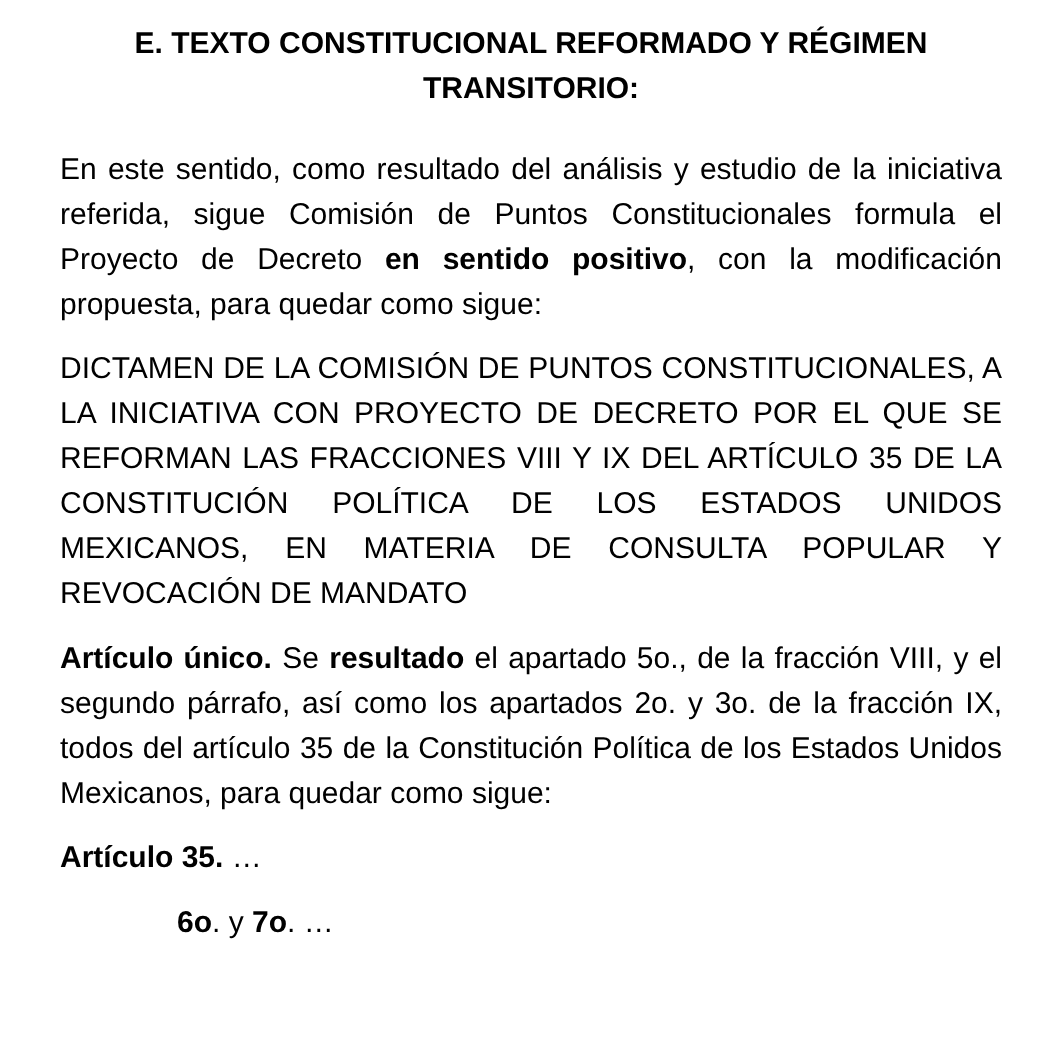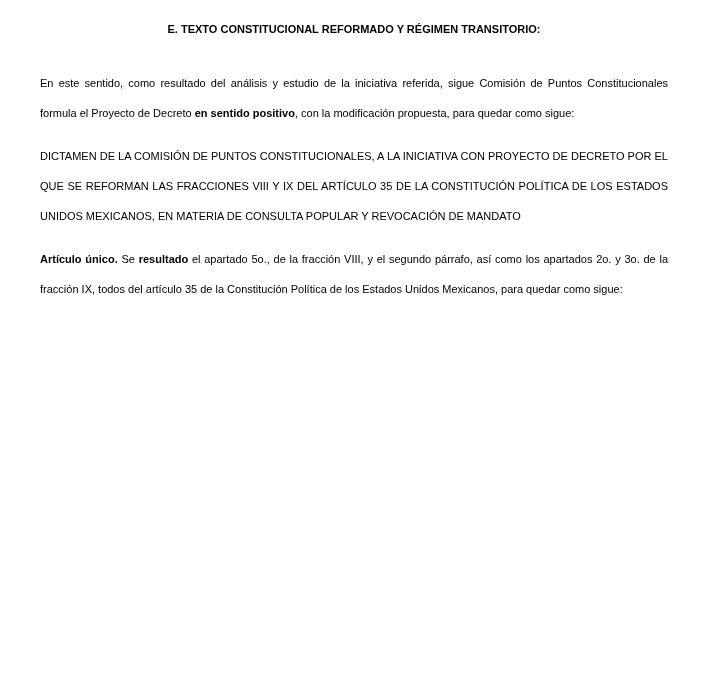--- a/index.html
+++ b/index.html
@@ -11,21 +11,21 @@
     width: 709px;
     height: 696px;
     overflow: hidden;
   }
   .page {
     box-sizing: border-box;
     width: 709px;
     height: 696px;
     padding: 14px 41px 0 40px;
     font-family: "Liberation Sans", "DejaVu Sans", sans-serif;
-    font-size: 11px;
+    font-size: 20px;
     line-height: 30px;
     color: #000000;
     background: #ffffff;
   }
   .page p {
     margin: 0 0 13px 0;
     text-align: justify;
   }
   .doc-title {
     font-weight: 700;
@@ -54,19 +54,21 @@
 <div class="page">
 
   <p class="doc-title">E. TEXTO CONSTITUCIONAL REFORMADO Y RÉGIMEN TRANSITORIO:</p>
 
   <p><span>En este sentido, como resultado del análisis y estudio de la iniciativa referida, sigue Comisión de Puntos Constitucionales formula el Proyecto de Decreto </span><b>en sentido positivo</b><span>, con la modificación propuesta, para quedar como sigue:</span></p>
 
   <p class="bold-para">DICTAMEN DE LA COMISIÓN DE PUNTOS CONSTITUCIONALES, A LA INICIATIVA CON PROYECTO DE DECRETO POR EL QUE SE REFORMAN LAS FRACCIONES VIII Y IX DEL ARTÍCULO 35 DE LA CONSTITUCIÓN POLÍTICA DE LOS ESTADOS UNIDOS MEXICANOS, EN MATERIA DE CONSULTA POPULAR Y REVOCACIÓN DE MANDATO</p>
 
   <p><b>Artículo único.</b><span> Se </span><b>resultado</b><span> el apartado 5o., de la fracción VIII, y el segundo párrafo, así como los apartados 2o. y 3o. de la fracción IX, todos del artículo 35 de la Constitución Política de los Estados Unidos Mexicanos, para quedar como sigue:</span></p>
 
+  <p><b>Artículo 35.</b><span> …</span></p>
 
 
 
 
 
+  <p class="indent-2"><b>6o</b><span>. y </span><b>7o</b><span>. …</span></p>
 
 </div>
 
 </body></html>

